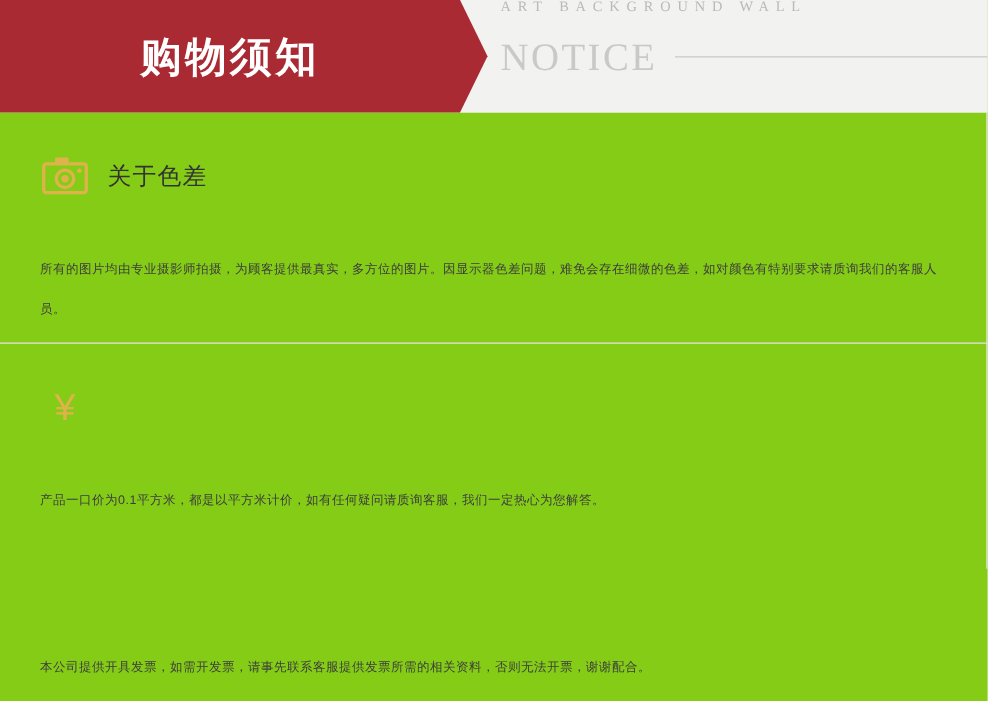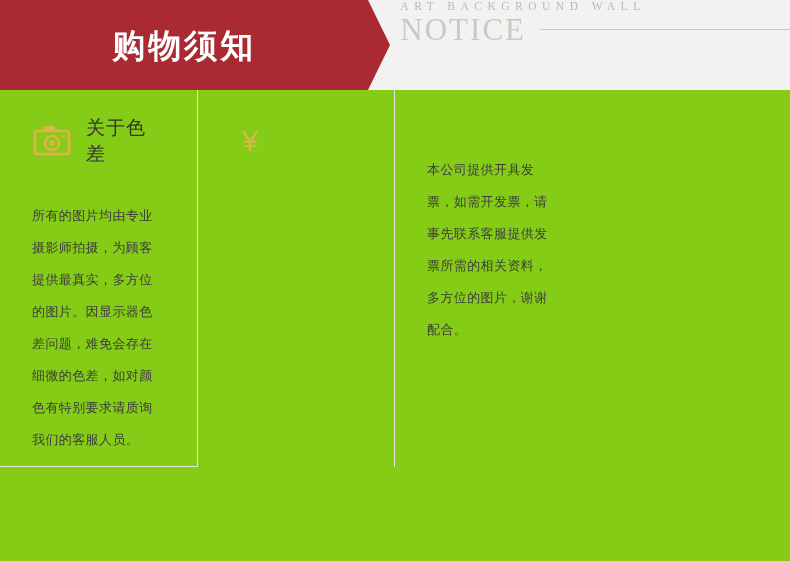--- a/index.html
+++ b/index.html
@@ -63,20 +63,21 @@
     font-family: "Liberation Serif", "DejaVu Serif", serif;
   }
   .header-eng-main {
     color: #c9c9c6;
     font-size: 31px;
     letter-spacing: 2px;
     line-height: 1;
     font-family: "Liberation Serif", "DejaVu Serif", serif;
     display: flex;
     align-items: center;
+    margin-top: 16px;
   }
   .header-eng-main .rule {
     display: inline-block;
     height: 1px;
     background: #c9c9c6;
     width: 250px;
     margin-left: 14px;
   }
   .header-tri {
     position: absolute;
@@ -85,21 +86,21 @@
     width: 0;
     height: 0;
     border-top: 45px solid transparent;
     border-bottom: 45px solid transparent;
     border-left: 22px solid #a92a32;
   }
 
   
   .grid {
     display: grid;
-    grid-template-columns: 1fr 1fr 1fr 1fr;
+    grid-template-columns: 1fr;
     grid-template-rows: 1fr 1fr;
     width: 790px;
     height: 471px;
     box-sizing: border-box;
   }
   .cell {
     box-sizing: border-box;
     padding: 28px 38px 10px 32px;
     position: relative;
   }
@@ -123,21 +124,21 @@
     display: flex;
     align-items: center;
     justify-content: center;
   }
   .cell-title {
     font-size: 19px;
     color: #333333;
     letter-spacing: 1px;
   }
   .cell-body {
-    font-size: 13px;
+    font-size: 10px;
     line-height: 32px;
     color: #3d3d3d;
     letter-spacing: 0.4px;
     margin-top: 36px;
   }
 </style>
 </head>
 <body>
 
 <div class="page">
@@ -176,20 +177,21 @@
 
 
     <div class="cell left">
       <div class="cell-head">
         <div class="cell-icon">
           <svg width="40" height="40" viewBox="0 0 40 40">
             <text x="20" y="30" text-anchor="middle" font-size="30" font-family="Liberation Sans, sans-serif" fill="#e0b24c">¥</text>
           </svg>
         </div>
       </div>
+      <div class="cell-body">产品一口价为0.1平方米，都是以平方米计价，如有任何疑问请质询客服，我们一定热心为您解答。</div>
     </div>
 
     <div class="cell">
-      <div class="cell-body">本公司提供开具发票，如需开发票，请事先联系客服提供发票所需的相关资料，多方位的图片，谢谢配合。</div>
+      <div class="cell-body">本公司提供开具发票，如需开发票，请事先联系客服提供发票所需的相关资料，否则无法开票，谢谢配合。</div>
     </div>
 
   </div>
 </div>
 
 </body></html>

